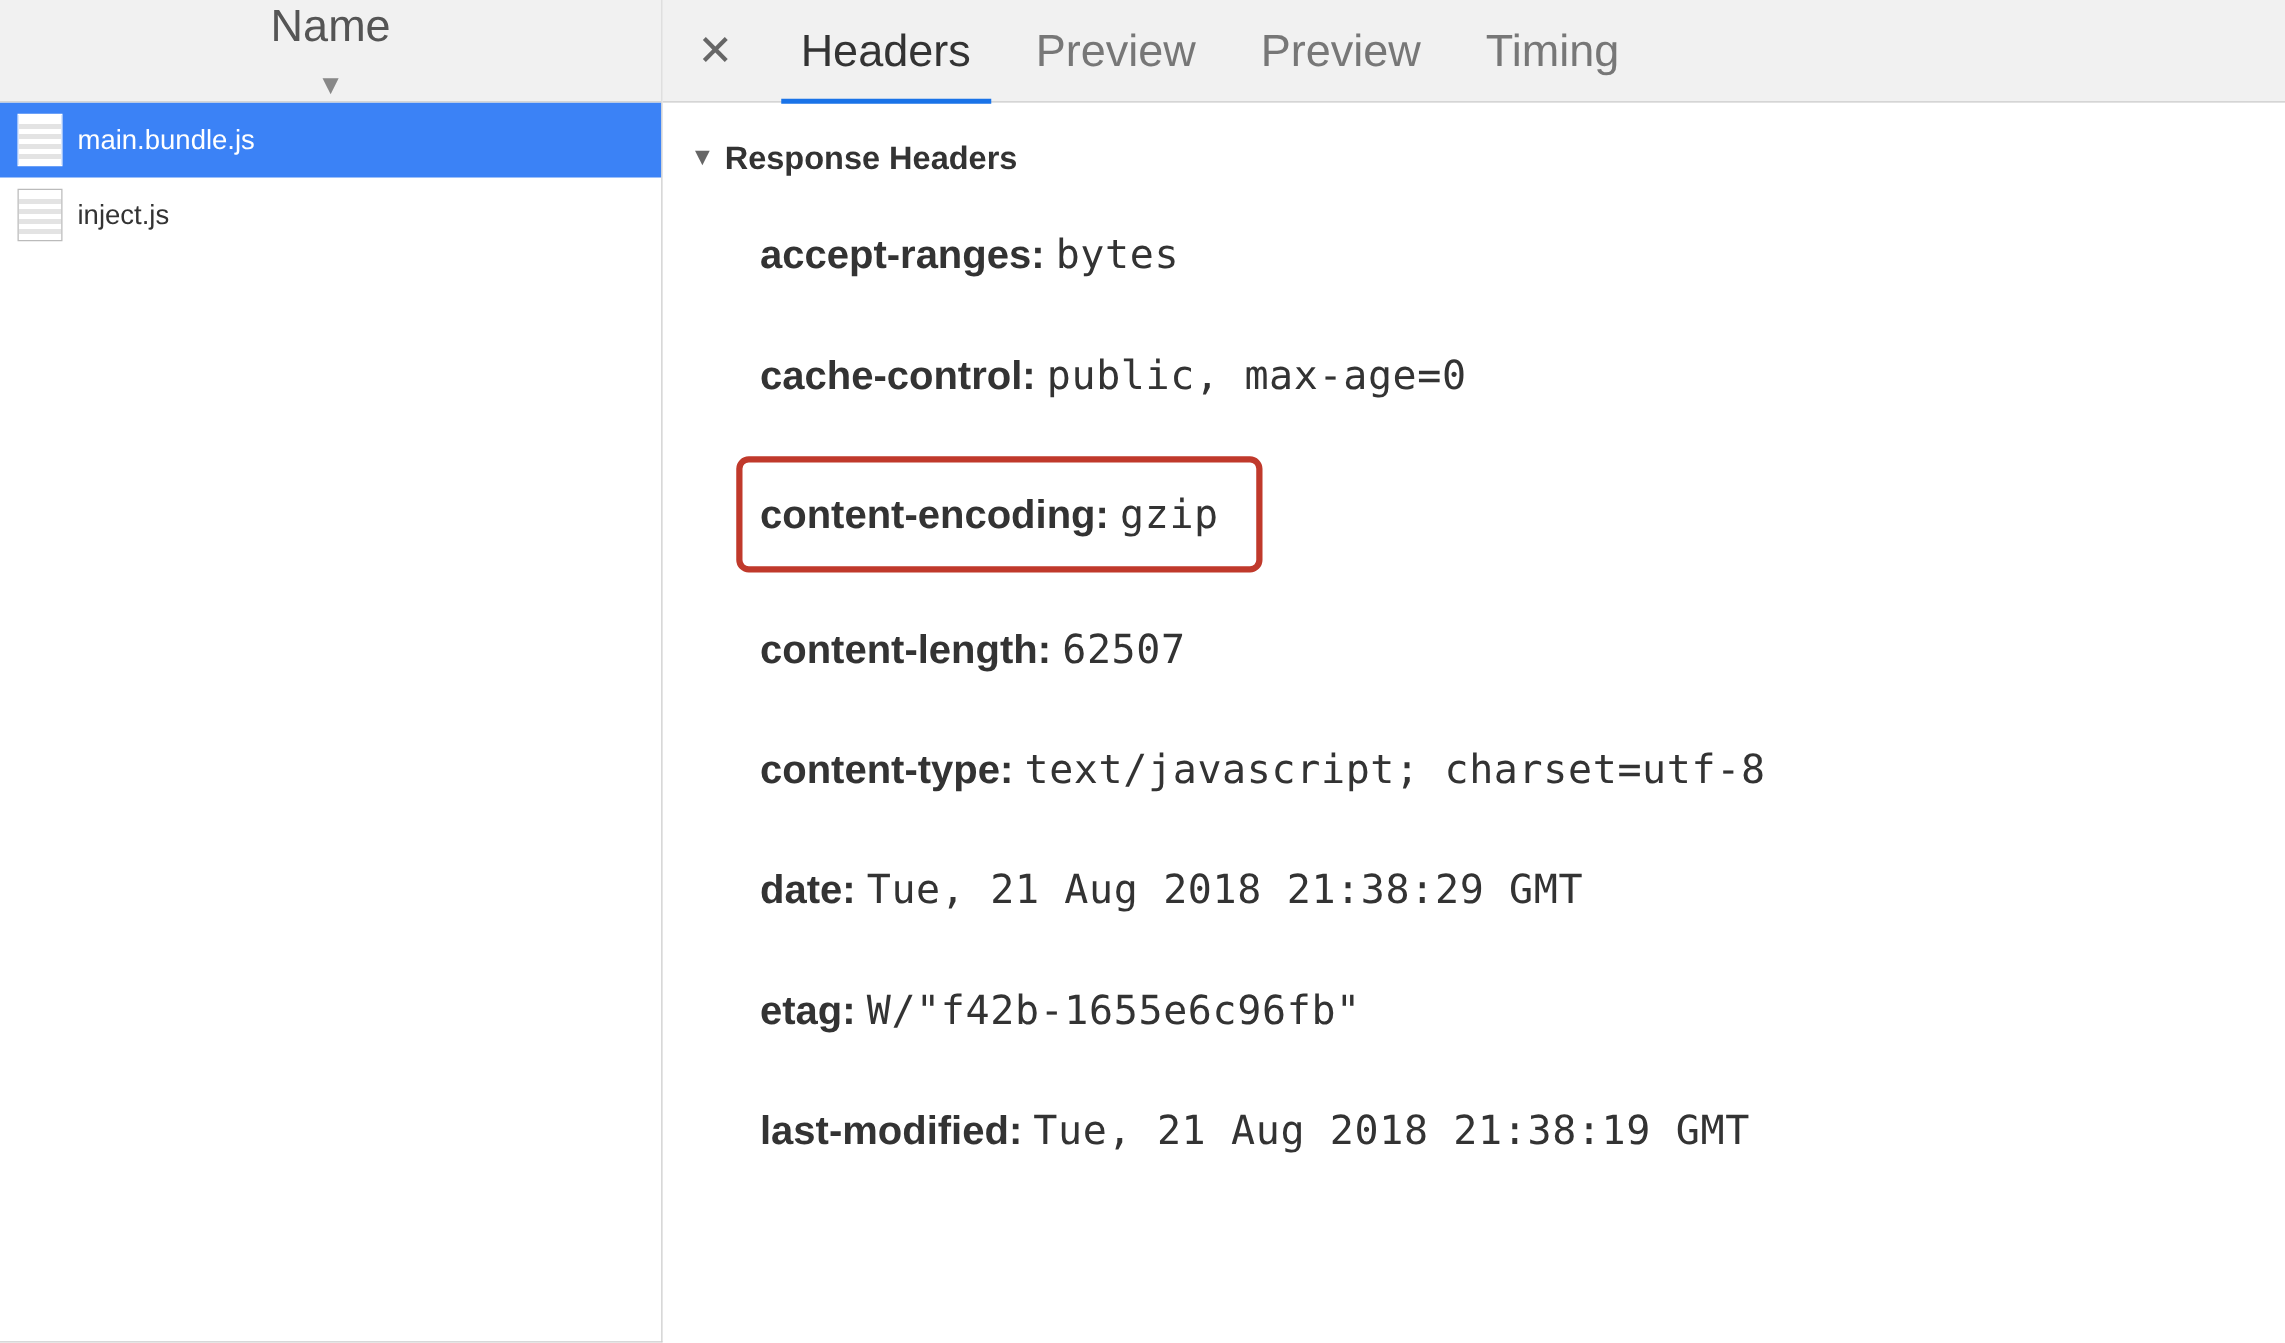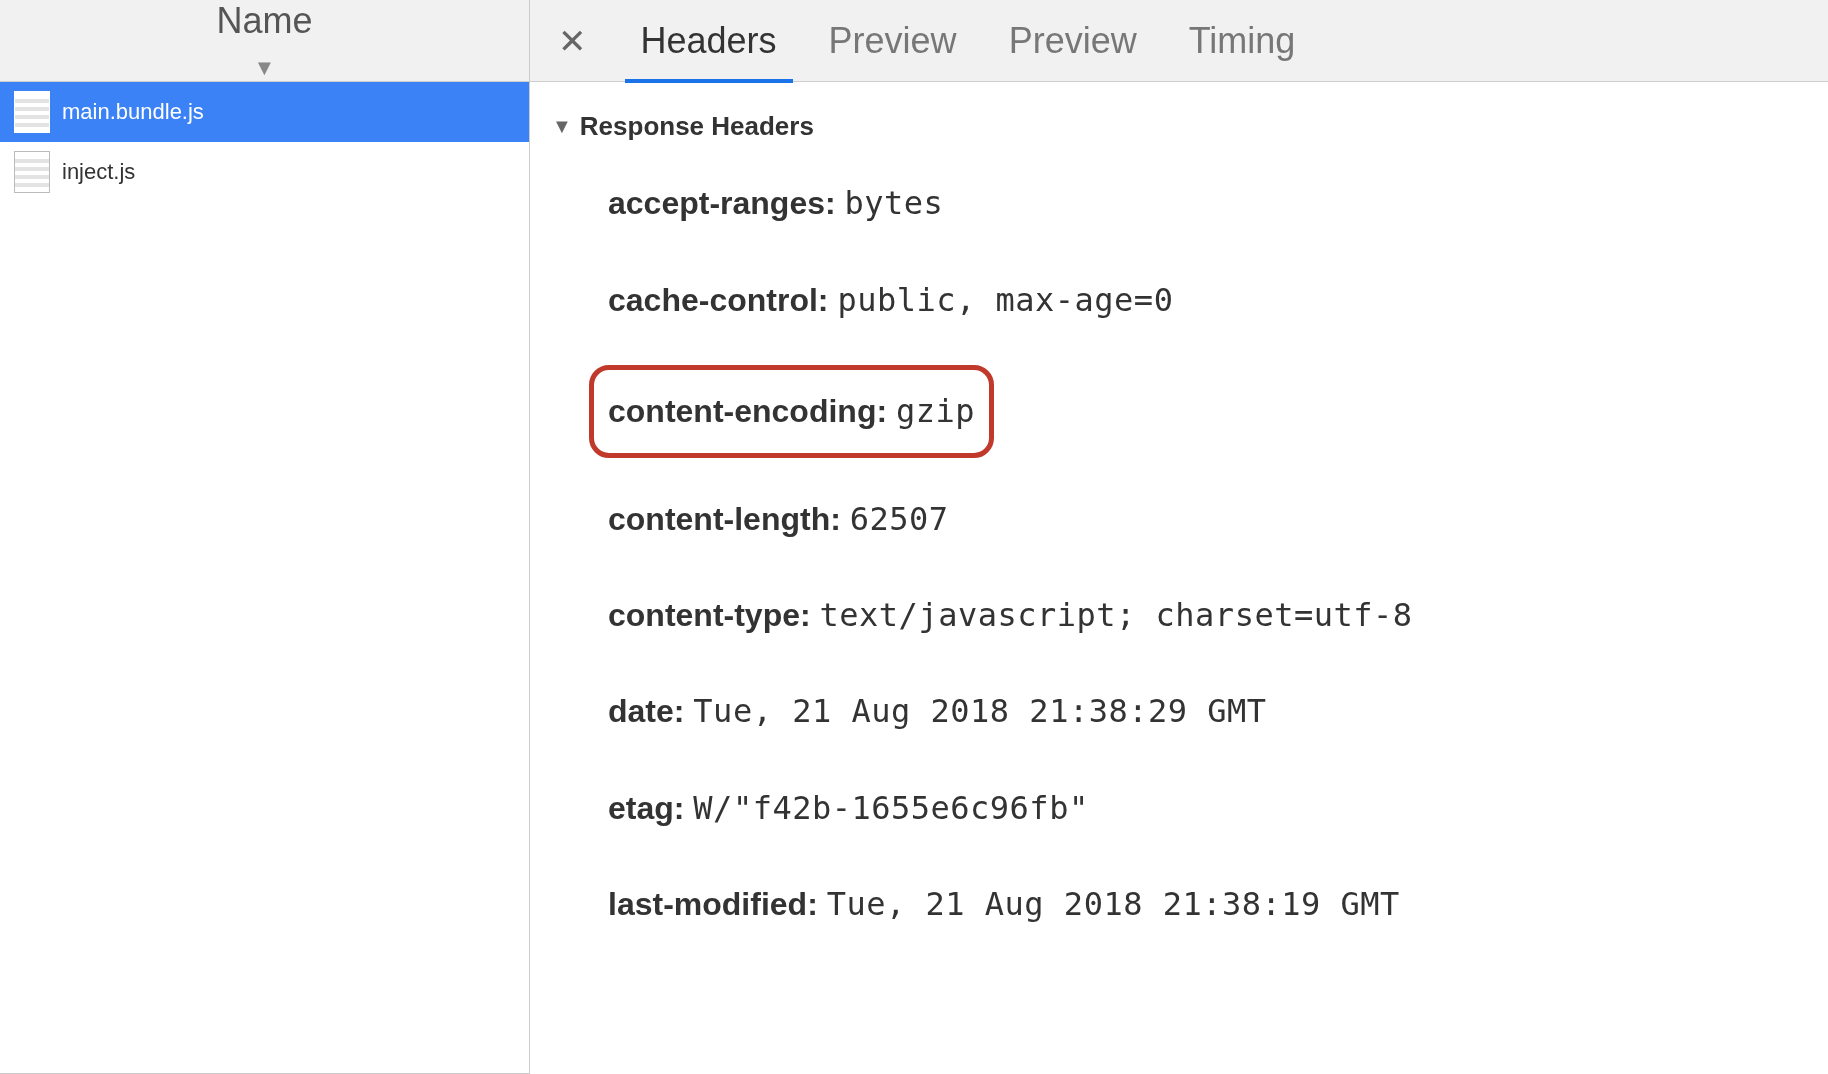--- a/index.html
+++ b/index.html
@@ -165,22 +165,22 @@
       color: #333;
     }
     .header-value {
       font-family: "SF Mono", Menlo, Monaco, Consolas, monospace;
       color: #333;
       letter-spacing: 0.5px;
     }
     .highlight-box {
       display: inline-block;
       border: 5px solid #c0392b;
-      border-radius: 20px;
-      padding: 10px 14px 10px 14px;
+      border-radius: 10px;
+      padding: 10px 30px 10px 14px;
       margin-left: -19px;
       margin-bottom: 30px;
       line-height: 1.6;
     }
     .highlight-box .header-row {
       margin-bottom: 0;
     }
     .bottom-border {
       position: absolute;
       bottom: 0;

